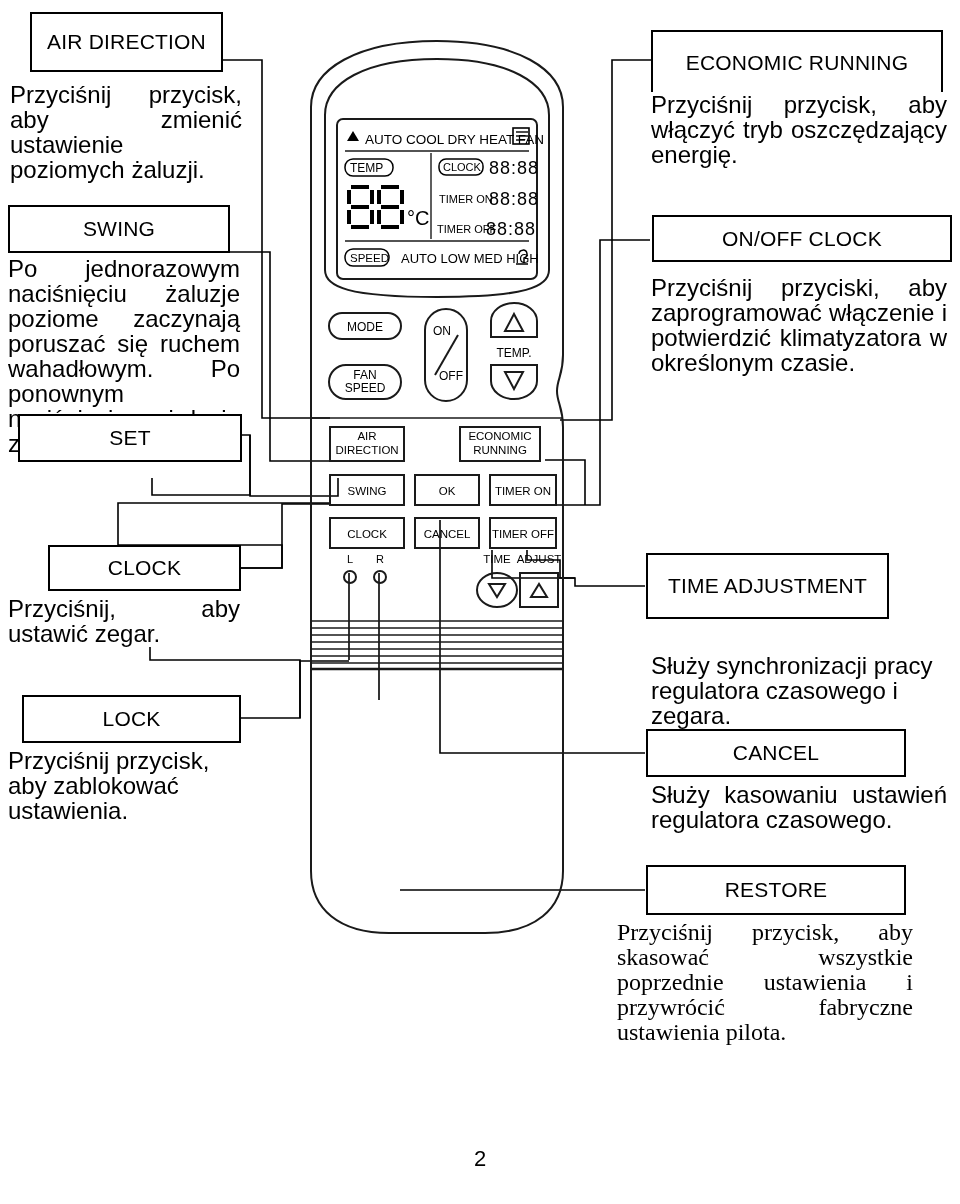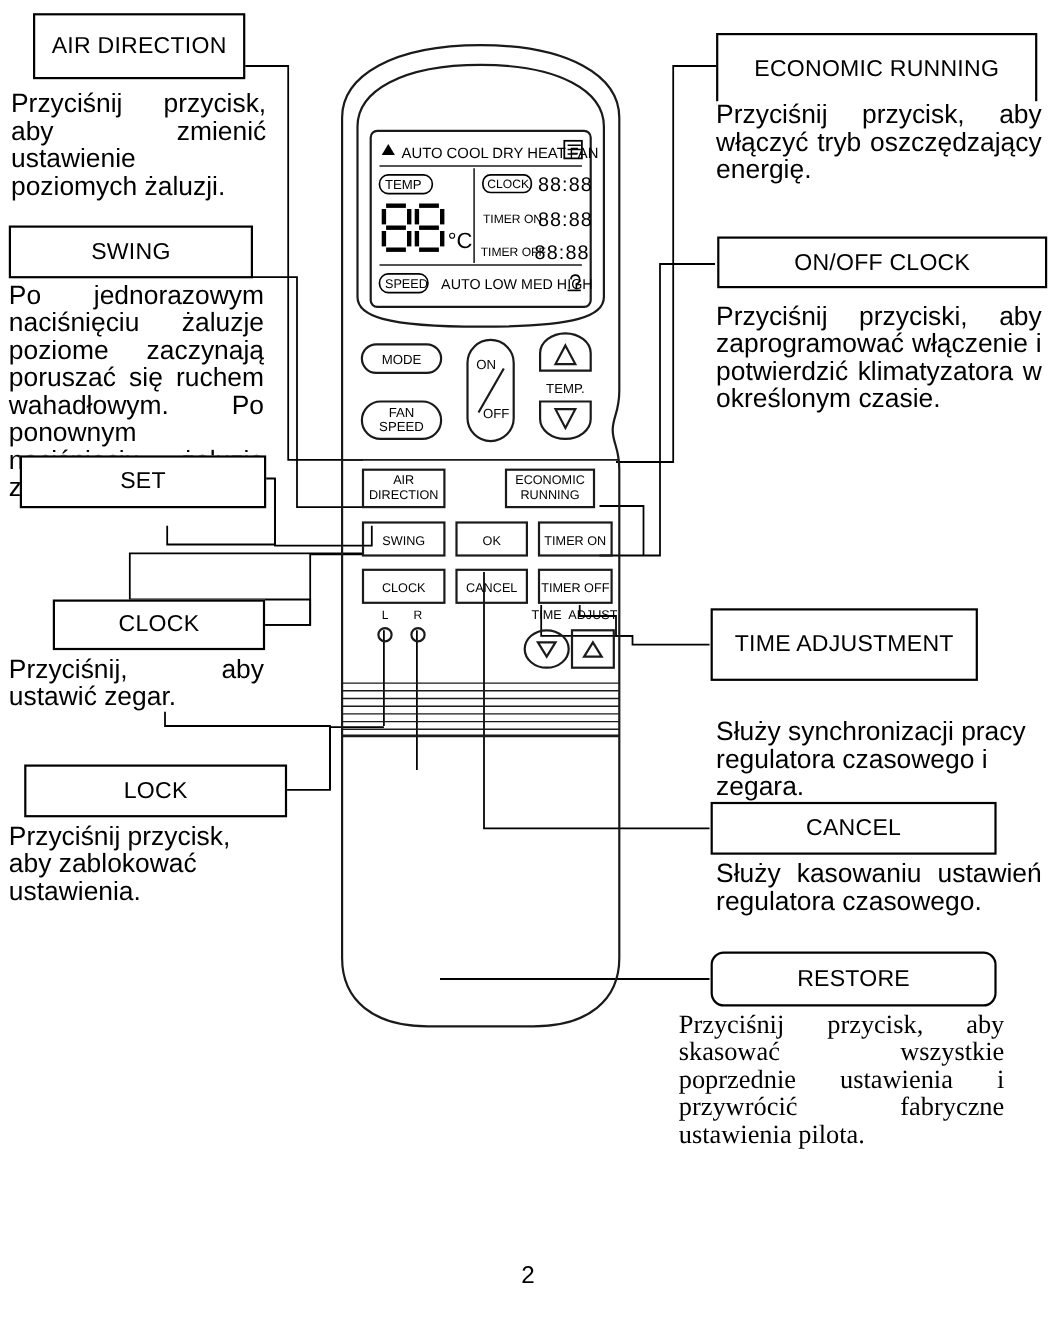--- a/index.html
+++ b/index.html
@@ -226,21 +226,21 @@
 
   <div class="lbl" style="left:18px;top:414px;width:224px;height:48px;">
     <span>SET</span>
   </div>
 
   <div class="lbl" style="left:48px;top:545px;width:193px;height:46px;">
     <span>CLOCK</span>
   </div>
   <div class="desc" style="left:8px;top:596px;width:232px;">Przyciśnij, aby ustawić zegar.</div>
 
-  <div class="lbl" style="left:22px;top:695px;width:239px;height:48px;">
+  <div class="lbl" style="left:22px;top:695px;width:219px;height:48px;">
     <span>LOCK</span>
   </div>
   <div class="desc nj" style="left:8px;top:748px;width:238px;">Przyciśnij przycisk, aby zablokować ustawienia.</div>
 
   <div class="lbl" style="left:651px;top:30px;width:292px;height:65px;">
     <span>ECONOMIC RUNNING</span>
   </div>
   <div class="desc" style="left:651px;top:92px;width:296px;">Przyciśnij przycisk, aby włączyć tryb oszczędzający energię.</div>
 
   <div class="lbl" style="left:652px;top:215px;width:300px;height:47px;">
@@ -251,20 +251,20 @@
   <div class="lbl" style="left:646px;top:553px;width:243px;height:66px;">
     <span>TIME ADJUSTMENT</span>
   </div>
   <div class="desc nj" style="left:651px;top:626px;width:296px;margin-top:27px;">Służy synchronizacji pracy regulatora czasowego i zegara.</div>
 
   <div class="lbl" style="left:646px;top:729px;width:260px;height:48px;">
     <span>CANCEL</span>
   </div>
   <div class="desc" style="left:651px;top:782px;width:296px;">Służy kasowaniu ustawień regulatora czasowego.</div>
 
-  <div class="lbl" style="left:646px;top:865px;width:260px;height:50px;border-radius:12px;">
+  <div class="lbl" style="left:646px;top:865px;width:260px;height:50px;">
     <span>RESTORE</span>
   </div>
   <div class="desc" style="left:617px;top:920px;width:296px;font-family:Liberation Serif, serif;">Przyciśnij przycisk, aby skasować wszystkie poprzednie ustawienia i przywrócić fabryczne ustawienia pilota.</div>
 
   <div class="pageno">2</div>
 
 </div>
 
 </body></html>

